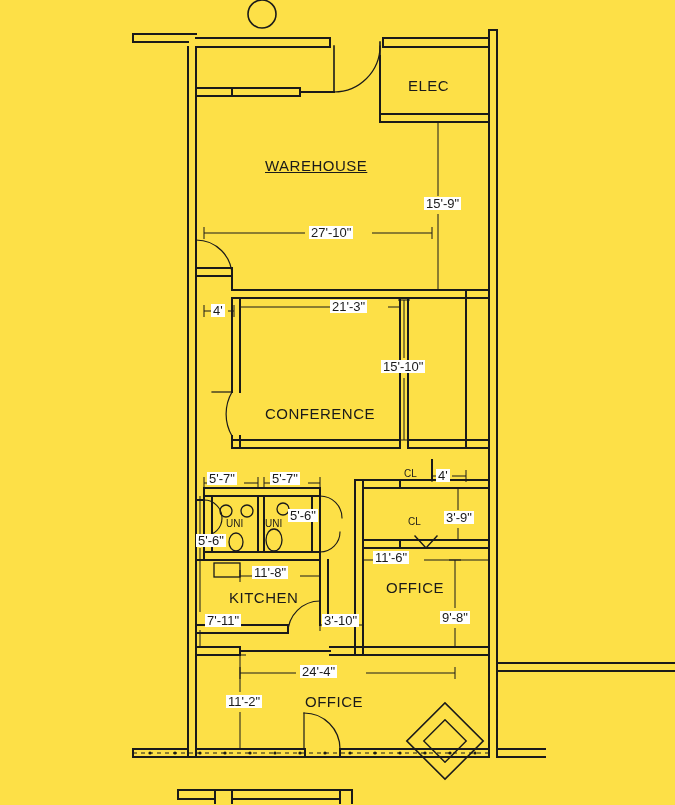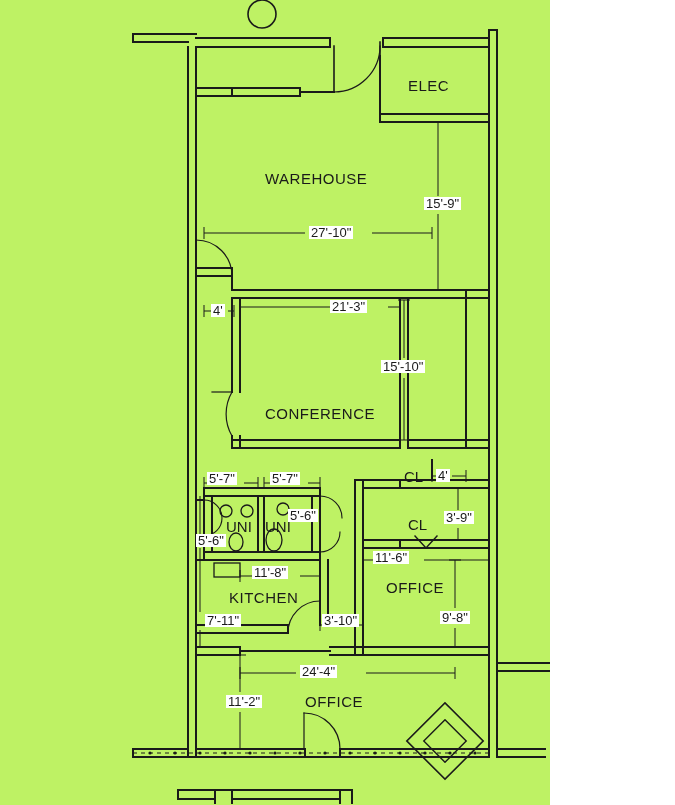--- a/index.html
+++ b/index.html
@@ -1,33 +1,33 @@
 <!DOCTYPE html>
 <html><head>
 <meta charset="utf-8">
 <style>
   html,body{margin:0;padding:0;background:#ffffff;}
   body{font-family:"Liberation Sans", sans-serif;}
   #plan{
     position:relative;
-    width:550px;
+    width:675px;
     height:805px;
-    background:#bef264;
+    background:#fde047;
     overflow:hidden;
   }
   #plan svg{position:absolute;left:0;top:0;}
   .lbl{
     position:absolute;
     color:#1a1a1a;
     font-family:"Liberation Sans", sans-serif;
     white-space:nowrap;
     line-height:1;
   }
   .room-label{font-size:15px;letter-spacing:0.5px;}
-  .small-label{font-size:15px;}
+  .small-label{font-size:10px;}
   .dim-label{font-size:13px;background:#ffffff;padding:0 2px;}
 </style>
 </head>
 <body>
 
 <div id="plan">
 
   <svg width="675" height="805" viewBox="0 0 675 805">
     <g fill="none" stroke="#1a1a1a" stroke-width="2" stroke-linecap="square">
 
@@ -313,21 +313,21 @@
       <circle cx="350" cy="753" r="1.6"></circle>
         <circle cx="375" cy="753" r="1.6"></circle>
       <circle cx="400" cy="753" r="1.6"></circle>
         <circle cx="425" cy="753" r="1.6"></circle>
       <circle cx="450" cy="753" r="1.6"></circle>
         <circle cx="475" cy="753" r="1.6"></circle>
     </g>
   </svg>
 
   <div class="lbl room-label" style="left:408px; top:78px;">ELEC</div>
-  <div class="lbl room-label" style="left:265px; top:171px;">WAREHOUSE</div>
+  <div class="lbl room-label" style="left:265px; top:158px;text-decoration:underline;">WAREHOUSE</div>
   <div class="lbl room-label" style="left:265px; top:406px;">CONFERENCE</div>
   <div class="lbl small-label" style="left:404px; top:469px;">CL</div>
   <div class="lbl small-label" style="left:408px; top:517px;">CL</div>
   <div class="lbl small-label" style="left:226px; top:519px;">UNI</div>
   <div class="lbl small-label" style="left:265px; top:519px;">UNI</div>
   <div class="lbl room-label" style="left:229px; top:590px;">KITCHEN</div>
   <div class="lbl room-label" style="left:386px; top:580px;">OFFICE</div>
   <div class="lbl room-label" style="left:305px; top:694px;">OFFICE</div>
 
   <div class="lbl dim-label" style="left:309px; top:226px;">27'-10"</div>

